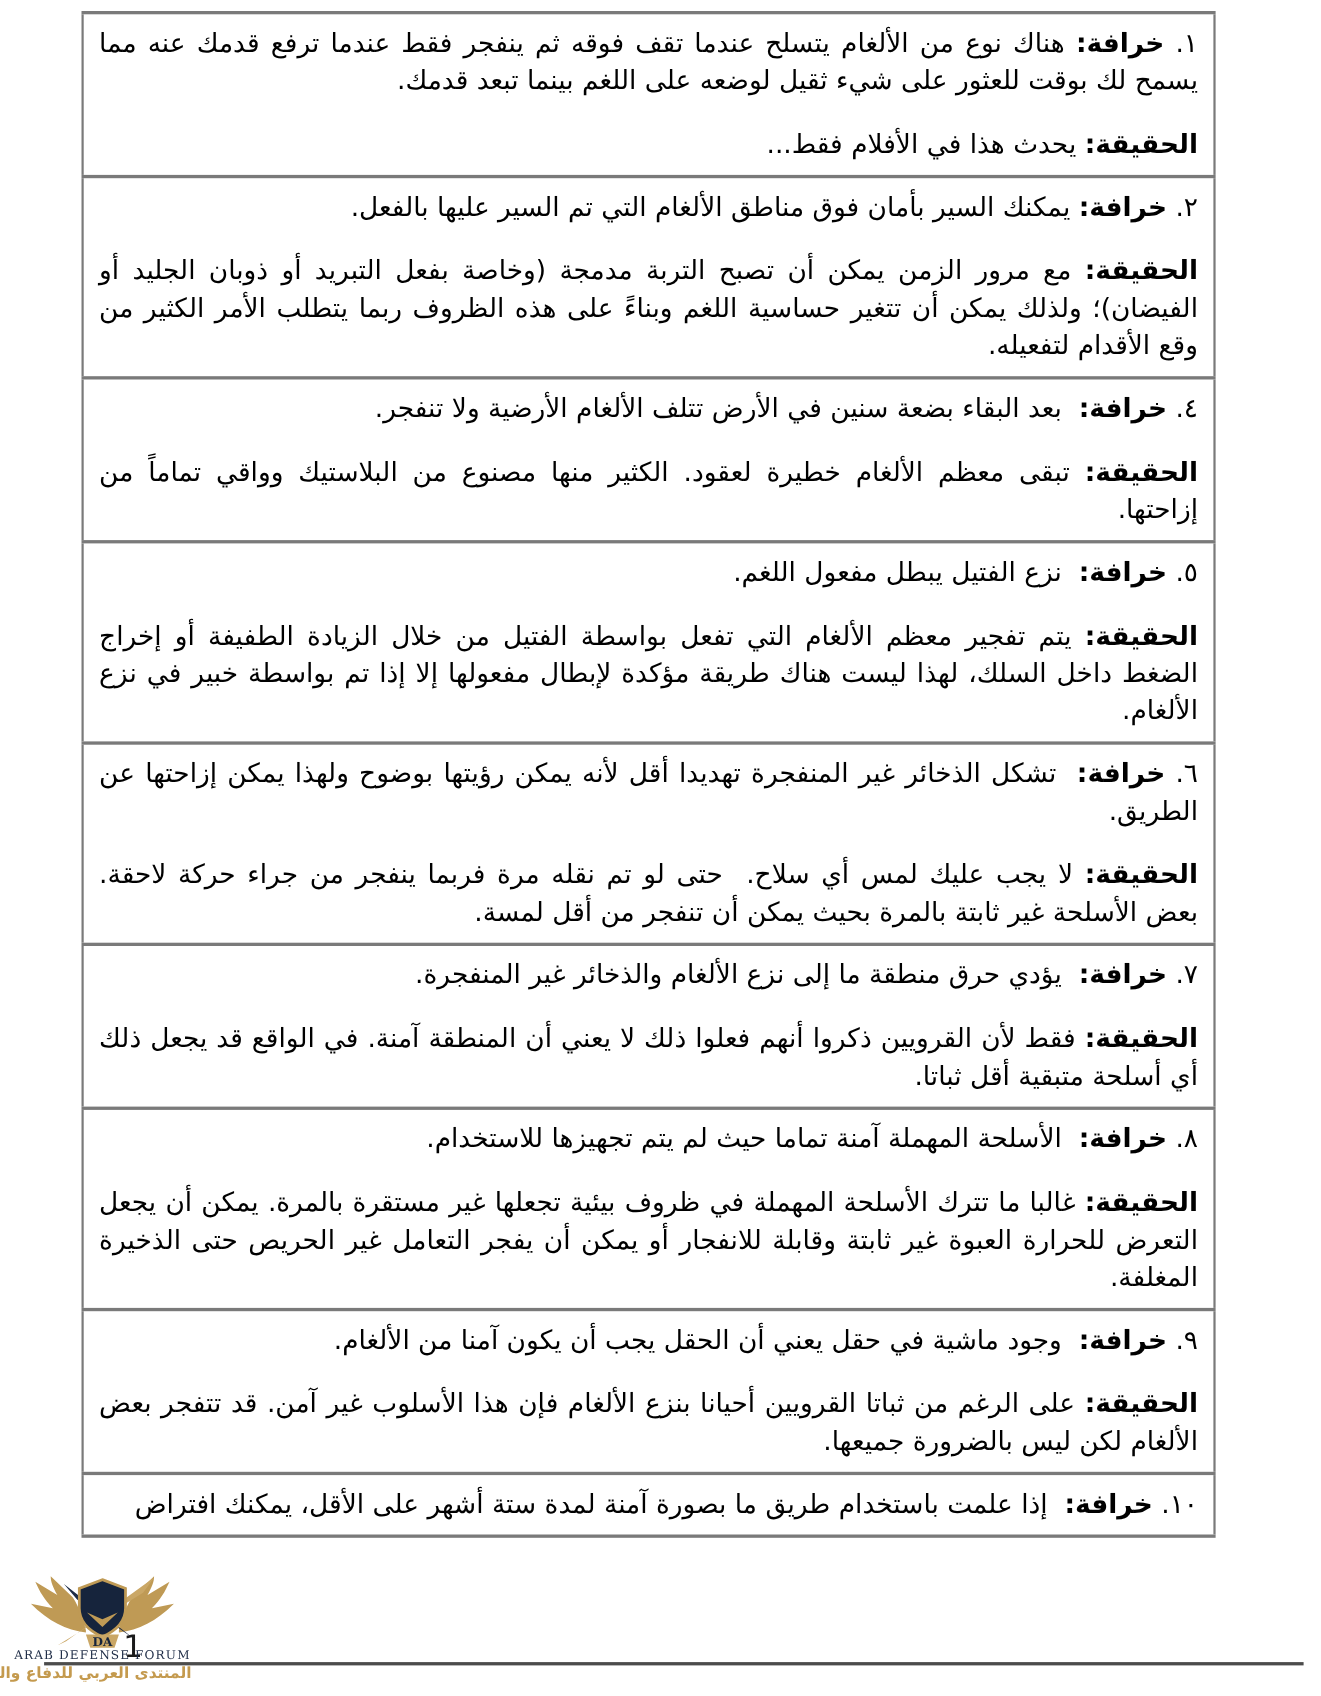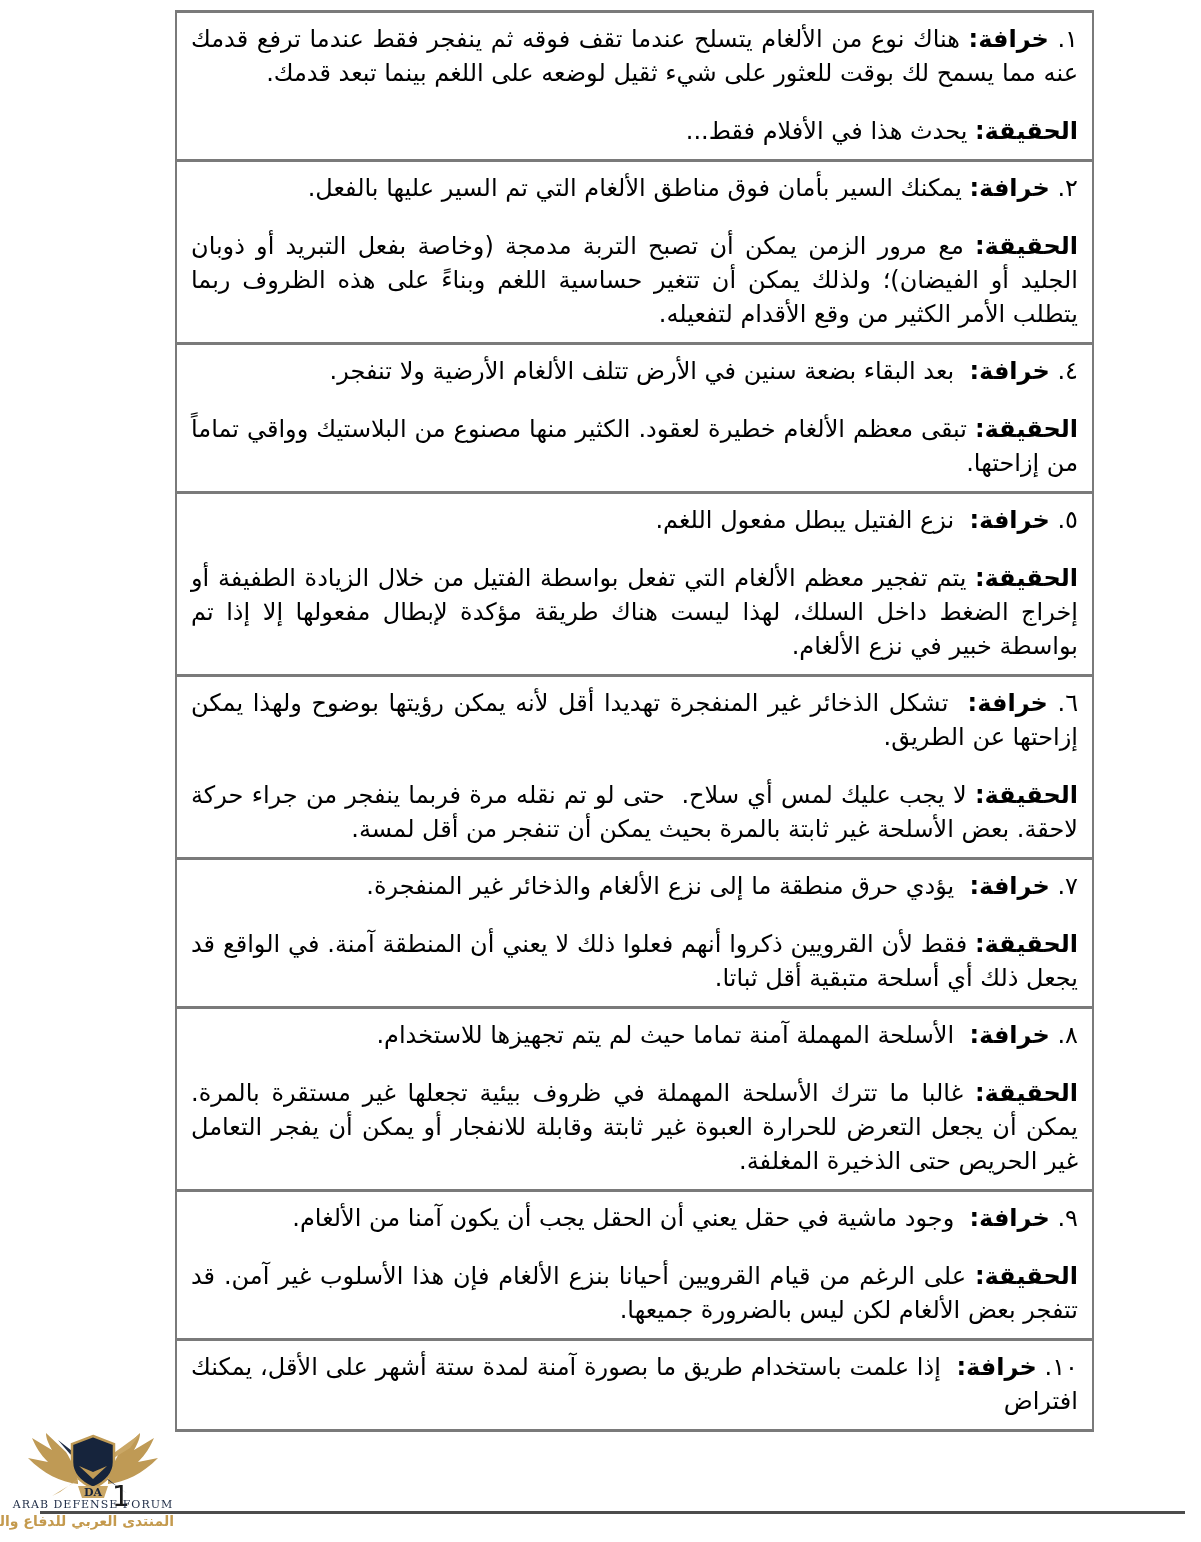--- a/index.html
+++ b/index.html
@@ -10,22 +10,22 @@
     direction:rtl;
     position:relative;
     color:#000;
   }
   .page{position:absolute;inset:0;}
 
   
   table.myths{
     position:absolute;
     top:10px;
-    right:107px;
-    width:919px;
+    right:96px;
+    width:1031px;
     border-collapse:collapse;
     table-layout:fixed;
   }
   table.myths td{
     border:2px solid #7a7a7a;
     border-top-width:3px;
     border-bottom-width:3px;
     padding:9px 14px 11px 14px;
     vertical-align:top;
     font-size:24px;
@@ -133,21 +133,21 @@
         </tr>
       <tr>
           <td>
         <p class="myth"><span class="num">٨.</span> <span class="lbl">خرافة:</span> <span>&nbsp;الأسلحة المهملة آمنة تماما حيث لم يتم تجهيزها للاستخدام.</span></p>
         <p class="fact"><span class="lbl">الحقيقة:</span> <span>غالبا ما تترك الأسلحة المهملة في ظروف بيئية تجعلها غير مستقرة بالمرة. يمكن أن يجعل التعرض للحرارة العبوة غير ثابتة وقابلة للانفجار أو يمكن أن يفجر التعامل غير الحريص حتى الذخيرة المغلفة.</span></p>
       </td>
         </tr>
       <tr>
           <td>
         <p class="myth"><span class="num">٩.</span> <span class="lbl">خرافة:</span> <span>&nbsp;وجود ماشية في حقل يعني أن الحقل يجب أن يكون آمنا من الألغام.</span></p>
-        <p class="fact"><span class="lbl">الحقيقة:</span> <span>على الرغم من قيام القرويين أحيانا بنزع الألغام فإن هذا الأسلوب غير آمن. قد تتفجر بعض الألغام لكن ليس بالضرورة جميعها.</span></p>
+        <p class="fact"><span class="lbl">الحقيقة:</span> <span>على الرغم من ثباتا القرويين أحيانا بنزع الألغام فإن هذا الأسلوب غير آمن. قد تتفجر بعض الألغام لكن ليس بالضرورة جميعها.</span></p>
       </td>
         </tr>
       <tr>
           <td>
         <p class="myth"><span class="num">١٠.</span> <span class="lbl">خرافة:</span> <span>&nbsp;إذا علمت باستخدام طريق ما بصورة آمنة لمدة ستة أشهر على الأقل، يمكنك افتراض</span></p>
       </td>
         </tr>
     </tbody>
   </table>
 

